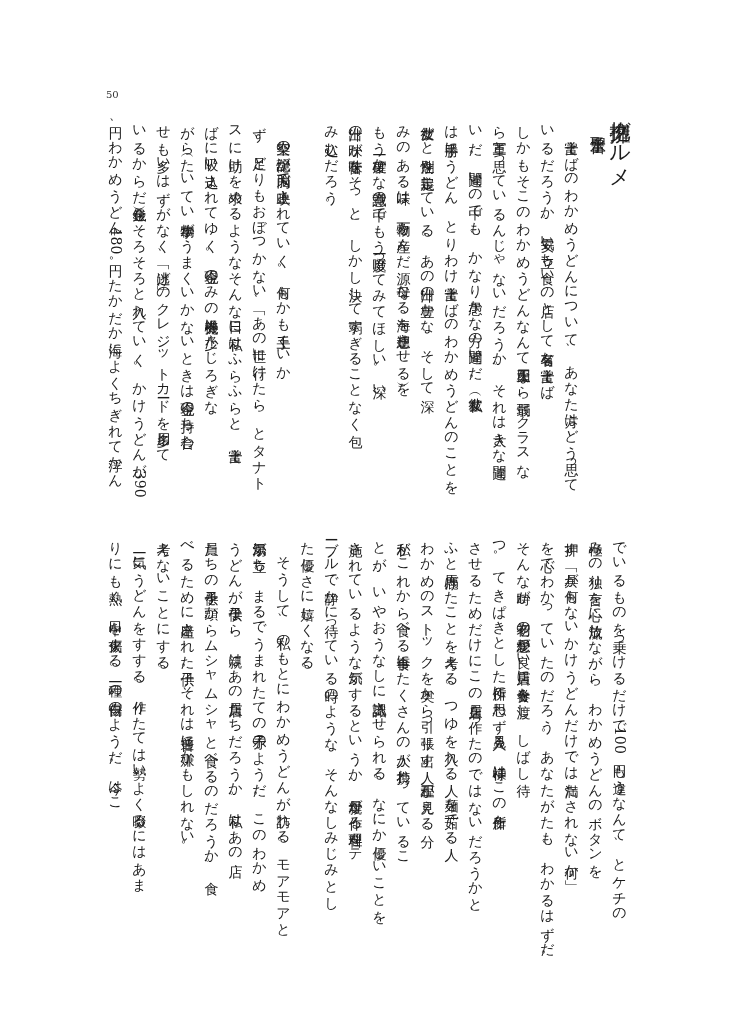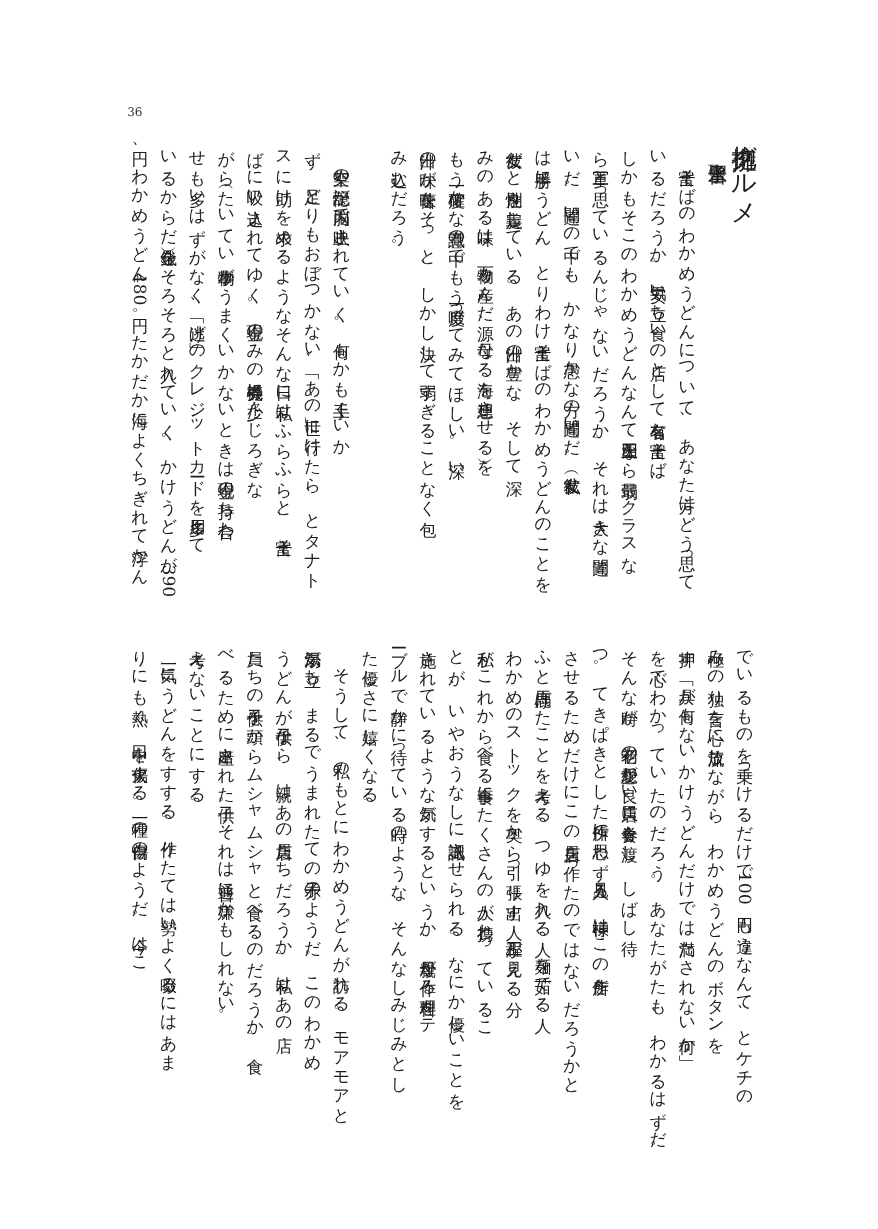--- a/index.html
+++ b/index.html
@@ -65,21 +65,21 @@
       white-space: nowrap;
     }
     .gap {
       line-height: 24px;
       width: 24px;
     }
   </style>
 </head>
 <body>
 
-<div class="page-number">36</div>
+<div class="page-number">50</div>
 
 <div class="title">抱擁グルメ</div>
 <div class="author">水畠聖子</div>
 
 <div class="text-block upper">
   <div class="line">　富士そばのわかめうどんについて、あなた方はどう思って</div>
   <div class="line">いるだろうか。気安い立ち食いの店として有名な富士そば、</div>
   <div class="line">しかもそこのわかめうどんなんて四天王なら最弱、クラスな</div>
   <div class="line">ら三軍と思っているんじゃないだろうか。それは大きな間違</div>
   <div class="line">いだ。間違いの中でも、かなり愚かな方の間違いだ。彼女（私</div>

